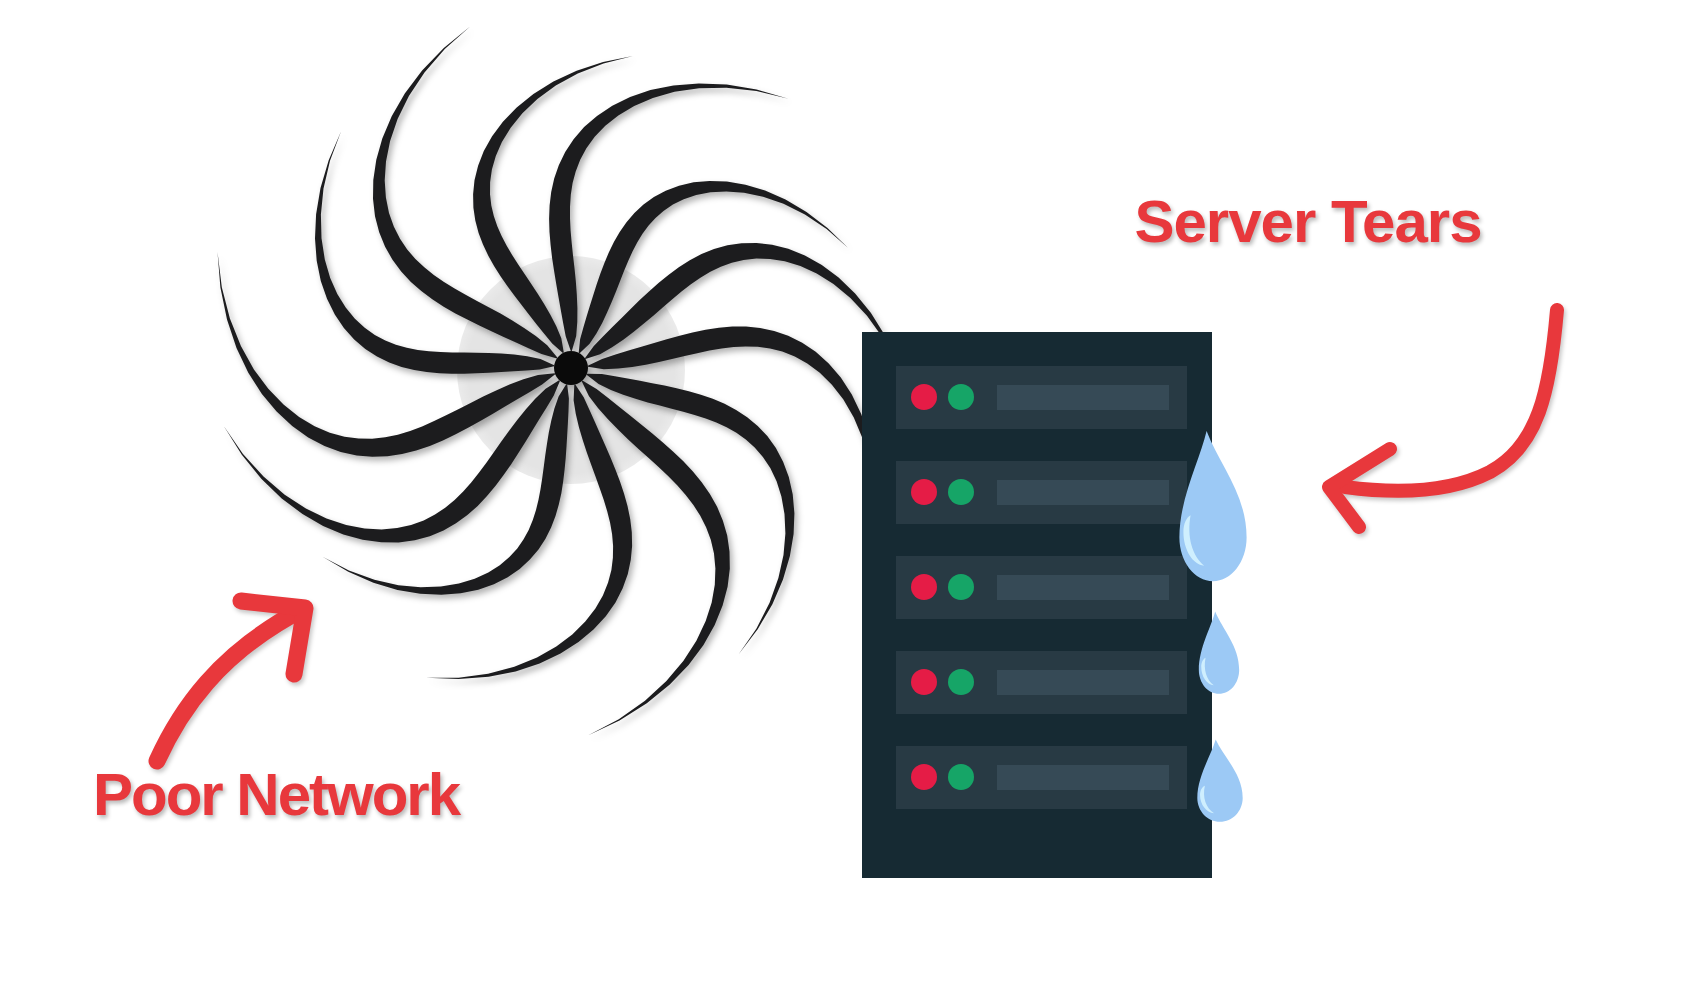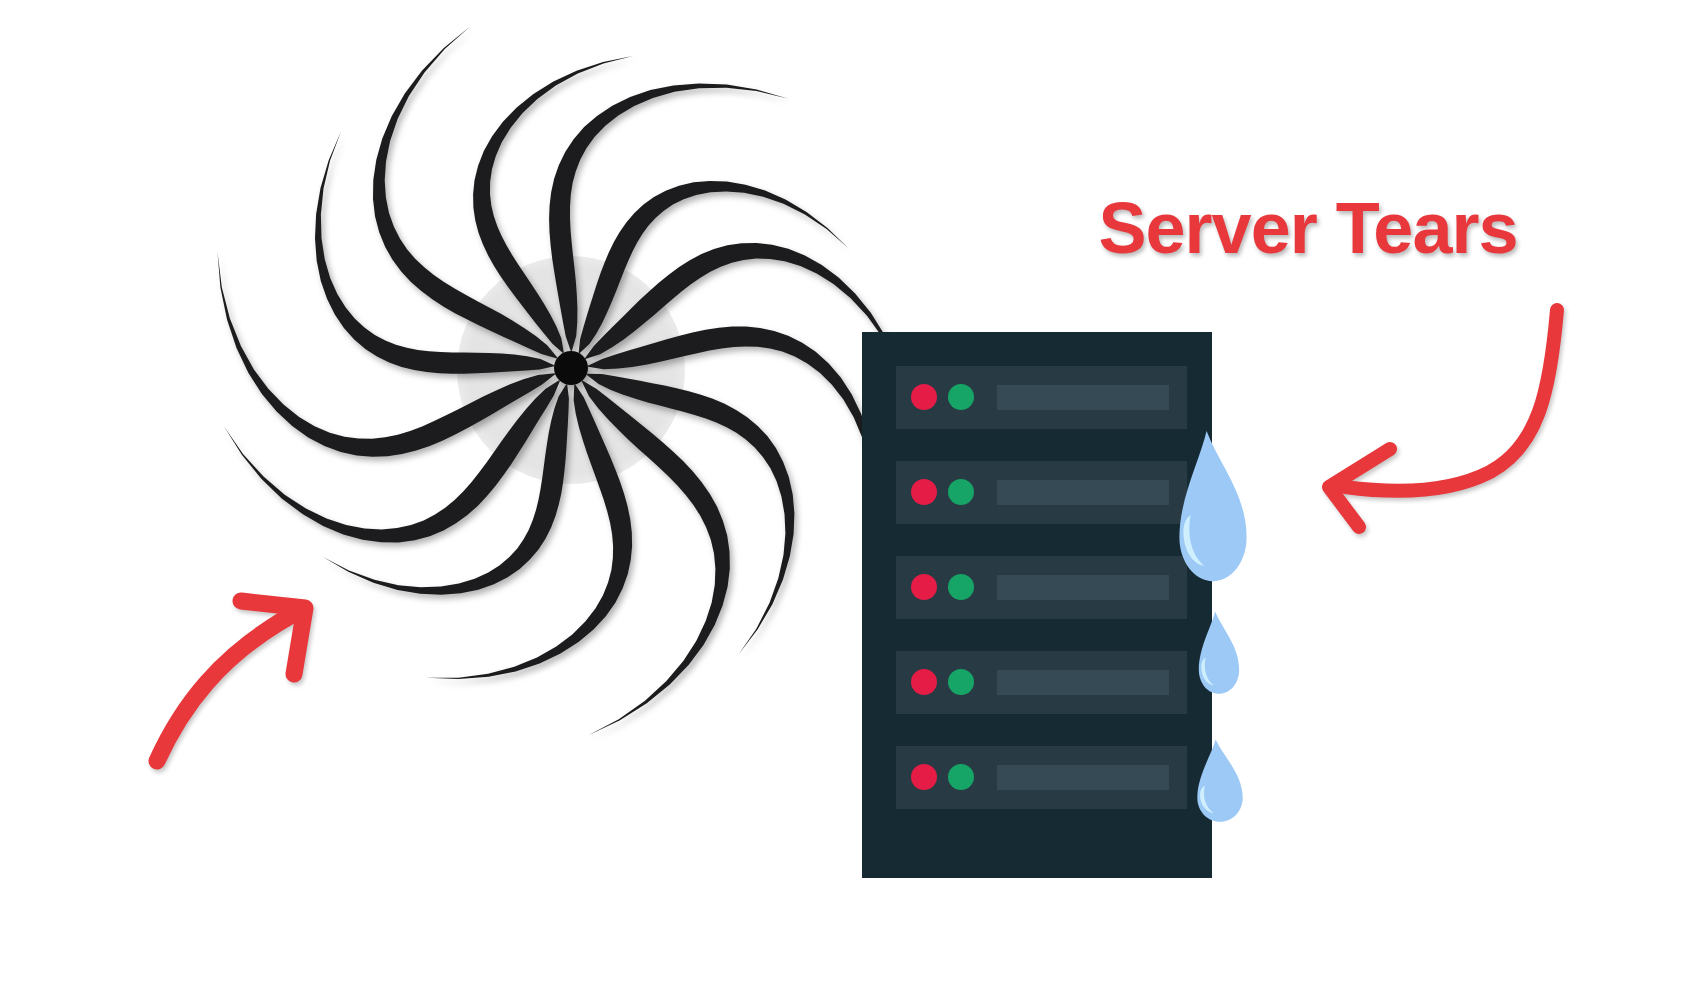--- a/index.html
+++ b/index.html
@@ -50,21 +50,21 @@
   }
   .led.red{left:15px;background:var(--led-red);}
   .led.green{left:52px;background:var(--led-green);}
   .vent{
     position:absolute;left:101px;top:19px;width:172px;height:25px;
     background:var(--bar);
   }
   .label{
     position:absolute;
     font-weight:bold;
-    font-size:72px;
+    font-size:60px;
     line-height:1;
     letter-spacing:-1px;
     color:var(--red);
     white-space:nowrap;
     text-shadow:2px 3px 4px rgba(0,0,0,0.28);
   }
   .label.server-tears{left:1308px;top:192px;transform:translateX(-50%);}
   .label.poor-network{left:93px;top:765px;letter-spacing:-2px;}
 </style>
 </head>
@@ -139,14 +139,15 @@
       <path d="M 1557 310 C 1550 392, 1538 446, 1490 472 C 1445 495, 1390 493, 1345 487"></path>
       <path d="M 1390 449 L 1329 487 L 1359 527"></path>
     </g>
     <g fill="none" stroke="#E8383C" stroke-width="17" stroke-linecap="round" stroke-linejoin="round">
       <path d="M 157 761 C 182 706, 220 656, 290 616"></path>
       <path d="M 241 601 L 305 608 L 294 674"></path>
     </g>
   </svg>
 
   <div class="label server-tears">Server Tears</div>
+  <div class="label poor-network">Poor Network</div>
 
 </div>
 
 </body></html>

